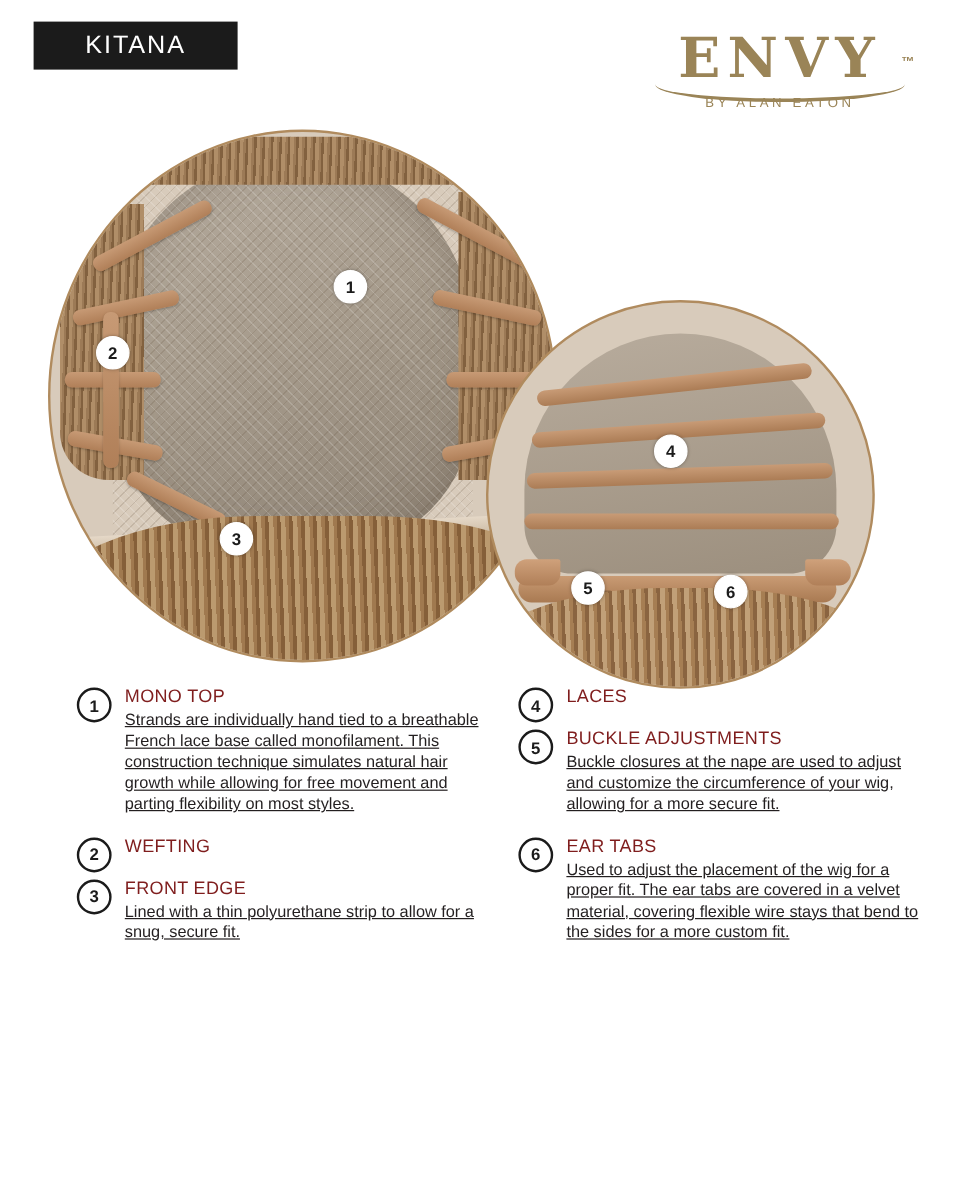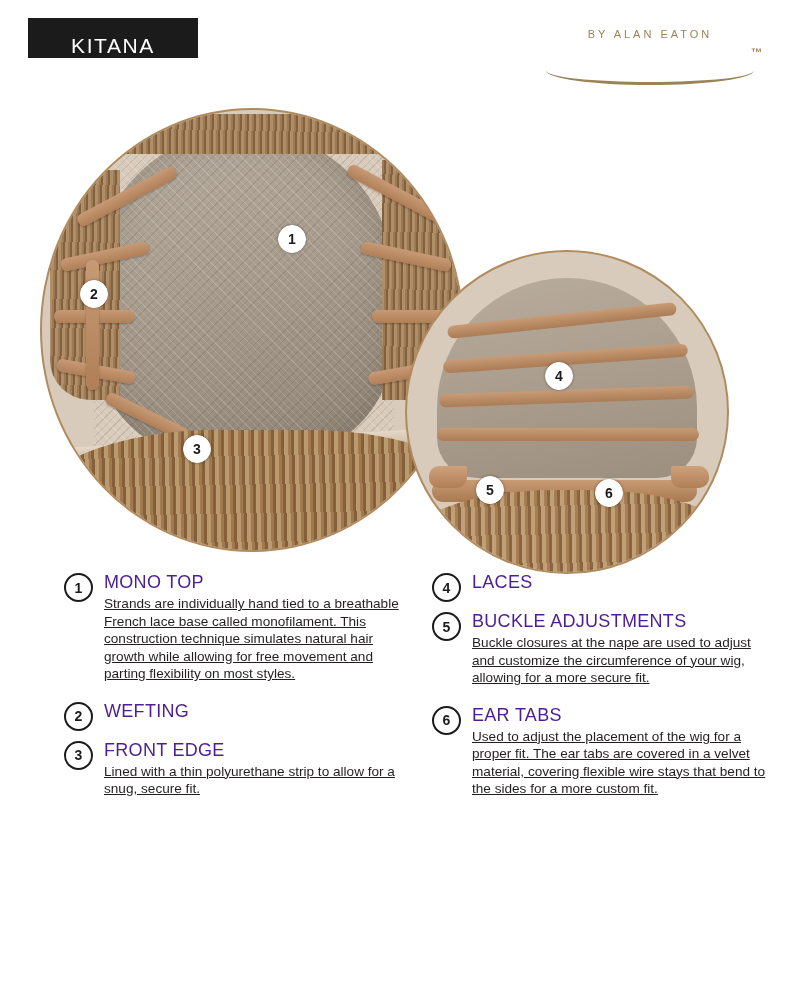--- a/index.html
+++ b/index.html
@@ -24,21 +24,21 @@
     height: 110px;
   }
   .title-block {
     position: absolute;
     left: 28px;
     top: 18px;
     width: 170px;
     height: 40px;
     background: #1b1b1b;
     display: flex;
-    align-items: flex-end;
+    align-items: center;
     justify-content: center;
   }
   .title-block .title-text {
     color: #ffffff;
     font-size: 21px;
     letter-spacing: 1.6px;
     font-weight: 400;
     font-family: "Liberation Sans", sans-serif;
   }
 
@@ -269,23 +269,23 @@
     border-radius: 50%;
     display: flex;
     align-items: center;
     justify-content: center;
     font-size: 14px;
     font-weight: 700;
     color: #1b1b1b;
     font-family: "Liberation Sans", sans-serif;
   }
   .legend-title {
-    font-size: 18px;
+    font-size: 15px;
     letter-spacing: .3px;
-    color: #4c1d95;
+    color: #7f1d1d;
     margin: 0 0 2px 0;
     font-weight: 400;
     font-family: "Liberation Sans", sans-serif;
   }
   .legend-body {
     font-size: 13.6px;
     line-height: 17.5px;
     color: #231f20;
     margin: 0;
     font-family: "Liberation Sans", sans-serif;
@@ -296,20 +296,21 @@
 <body>
 
 <div class="header">
 
   <div class="title-block">
     <span class="title-text">KITANA</span>
   </div>
 
   <div class="brand">
     <div class="brand-name">
+      <span>ENVY</span>
       <span class="brand-tm">™</span>
       <span class="brand-swoosh"></span>
     </div>
     <div class="brand-sub">BY ALAN EATON</div>
   </div>
 </div>
 
 <div class="figure-area">
 
   <div class="wig-big">

